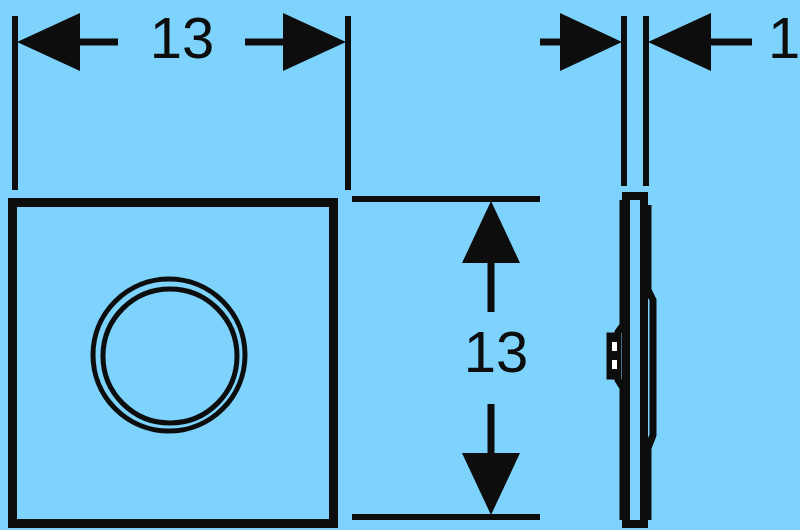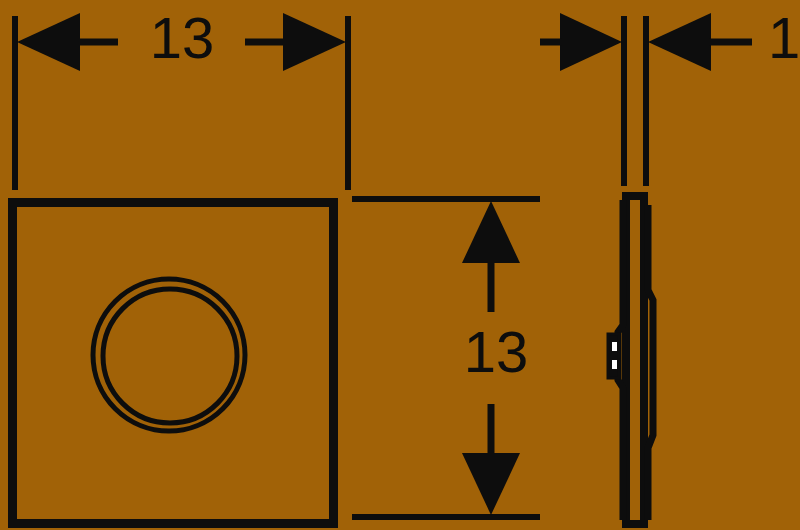--- a/index.html
+++ b/index.html
@@ -4,21 +4,21 @@
 <style>
   html, body {
     margin: 0;
     padding: 0;
     background: #ffffff;
   }
   #drawing-root {
     position: relative;
     width: 800px;
     height: 530px;
-    background: #a16207;
+    background: #7dd3fc;
     overflow: hidden;
     font-family: "Liberation Sans", sans-serif;
     text-align: center;
   }
   #drawing-root svg {
     display: block;
   }
   .dim-text {
     font-family: "Liberation Sans", sans-serif;
     font-size: 58px;

